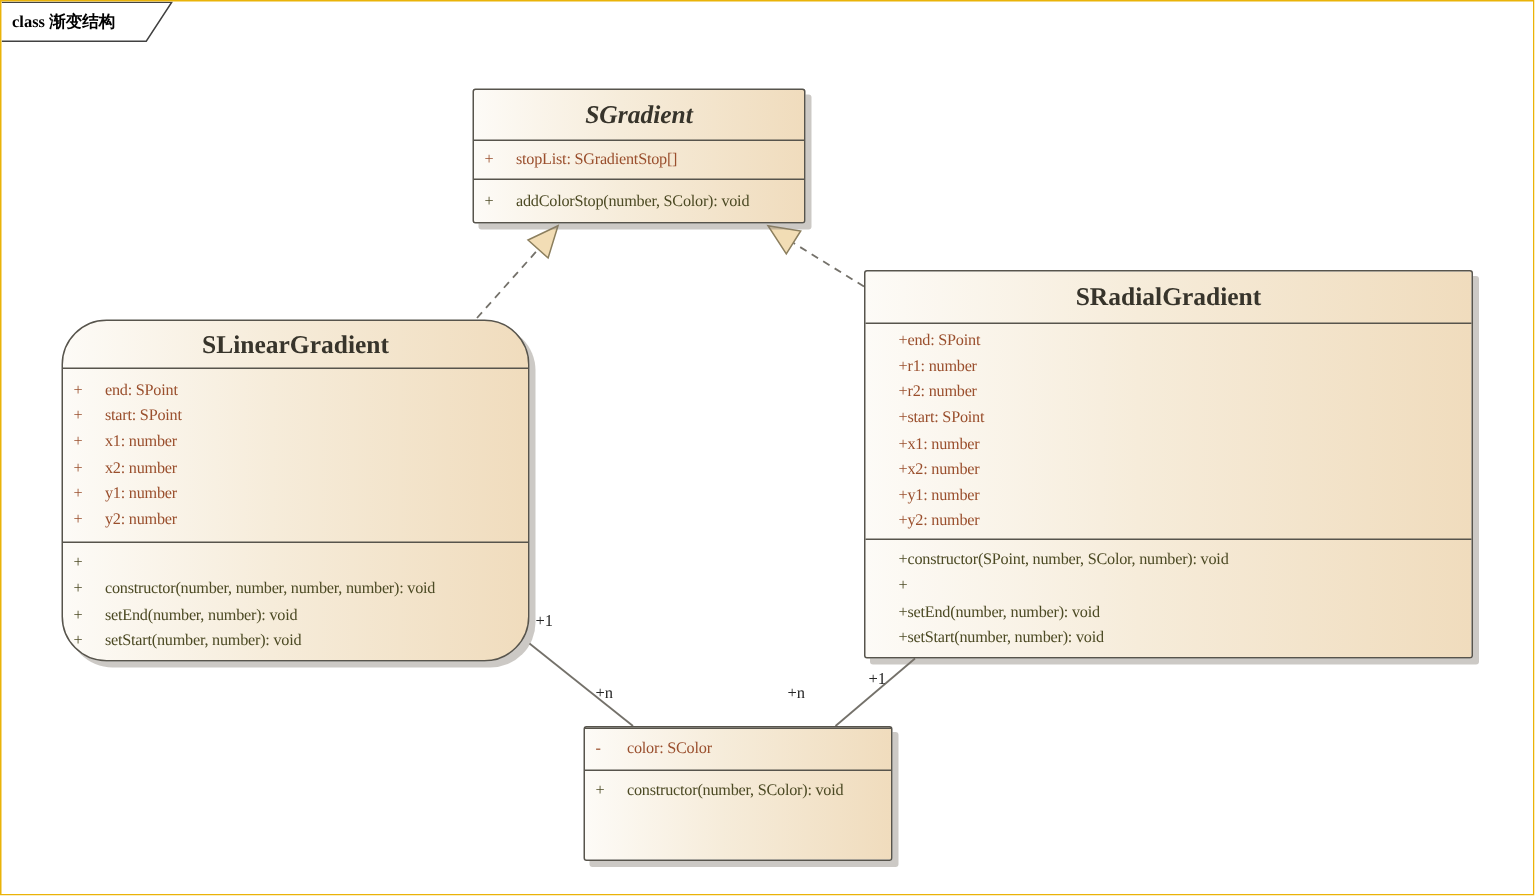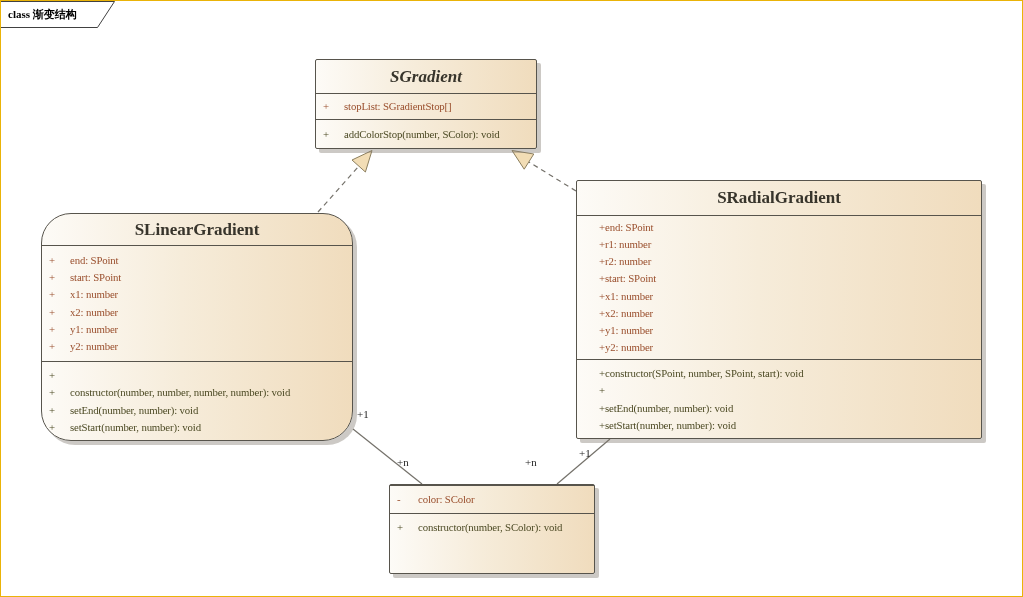--- a/index.html
+++ b/index.html
@@ -173,21 +173,21 @@
             <span class="sig">y1: number</span>
           </div>
           <div class="feature-row">
             <span class="vis">+</span>
             <span class="sig">y2: number</span>
           </div>
         </div>
         <div class="compartment ops" style="height: 80px;">
           <div class="feature-row">
             <span class="vis">+</span>
-            <span class="sig">constructor(SPoint, number, SPoint, start): void</span>
+            <span class="sig">constructor(SPoint, number, SColor, number): void</span>
           </div>
           <div class="feature-row">
             <span class="vis">+</span>
           </div>
           <div class="feature-row">
             <span class="vis">+</span>
             <span class="sig">setEnd(number, number): void</span>
           </div>
           <div class="feature-row">
             <span class="vis">+</span>

